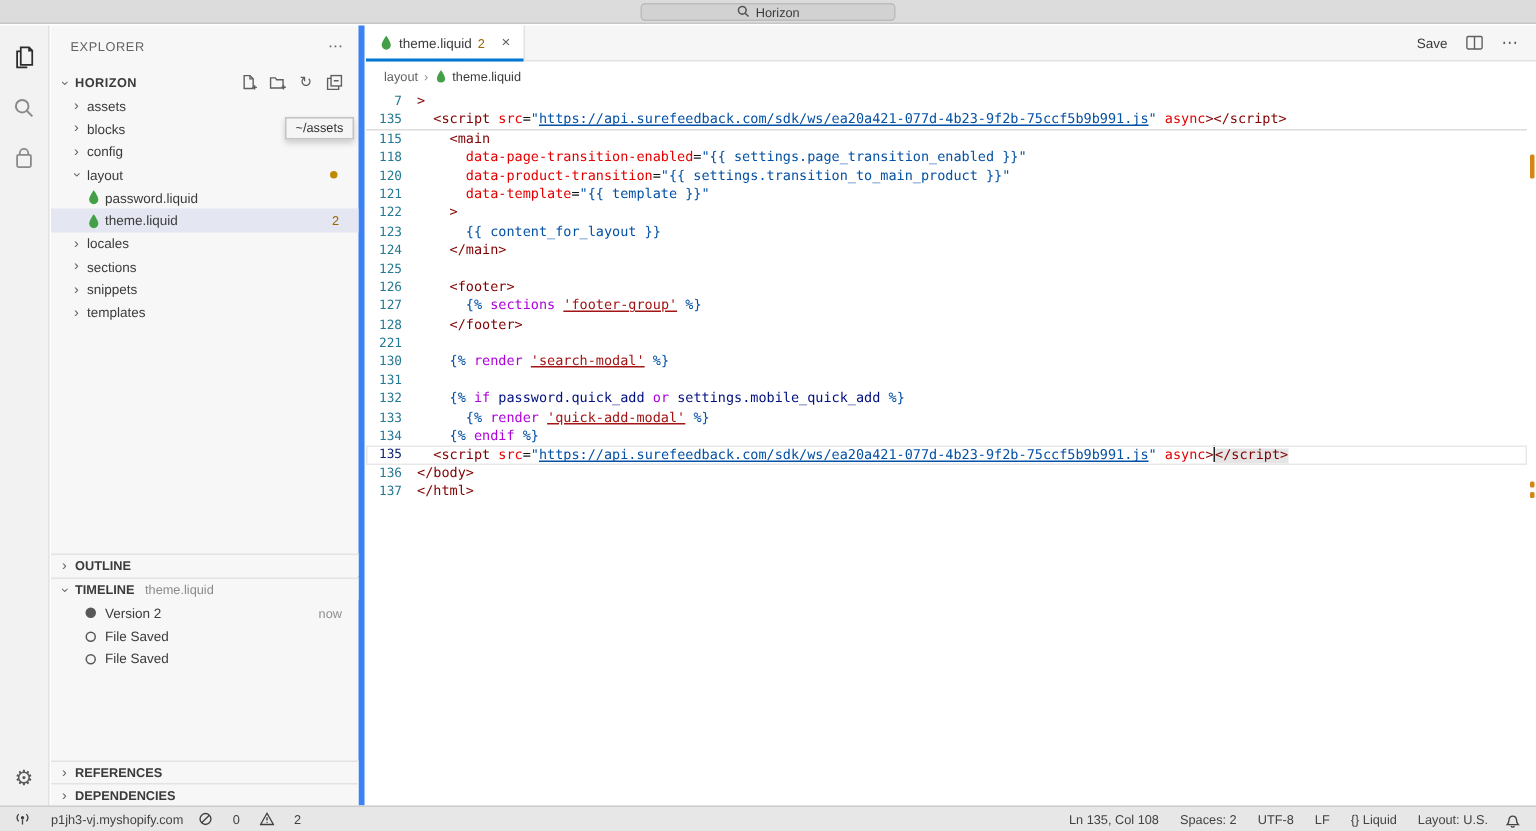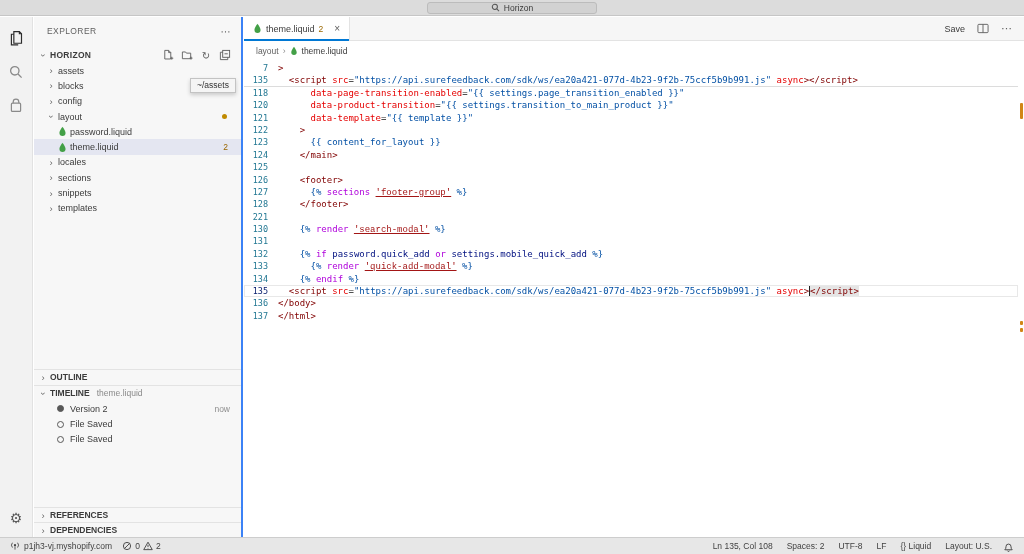--- a/index.html
+++ b/index.html
@@ -14,21 +14,21 @@
     display:flex; align-items:center; justify-content:center; gap:4px; font-size:8.5px; color:#3a3a3a; cursor:default; }
 
   
   .activitybar { position:absolute; left:0; top:17px; bottom:17px; width:33px; background:#f2f2f2;
     border-right:1px solid #e2e2e2; display:flex; flex-direction:column; align-items:center; padding-top:10px; gap:12px; }
   .ab-item { width:33px; height:22px; display:flex; align-items:center; justify-content:center; color:#8a8a8a; }
   .ab-item.active { color:#2c2c2c; }
   .ab-item.gear { margin-top:auto; margin-bottom:8px; font-size:14px; color:#5a5a5a; }
 
   
-  .sidebar { position:absolute; left:34px; top:17px; bottom:17px; width:209px; background:#f7f7f7; border-right:2px solid #3b82f6; }
+  .sidebar { position:absolute; left:34px; top:17px; bottom:17px; width:209px; background:#f7f7f7; border-right:4px solid #3b82f6; }
   .sb-title { position:absolute; top:6px; left:13px; right:10px; height:16px; display:flex; align-items:center;
     font-size:8.5px; letter-spacing:.4px; color:#616161; }
   .sb-title .more { margin-left:auto; color:#616161; font-size:10px; cursor:pointer; }
   .sb-horizon { position:absolute; top:30px; left:0; right:0; height:16px; display:flex; align-items:center;
     padding-left:5px; font-weight:bold; font-size:8.5px; letter-spacing:.3px; gap:3px; }
   .acts { margin-left:auto; display:flex; align-items:center; gap:7px; padding-right:10px; color:#5f5f5f; font-weight:normal; }
   .acts .ic { width:12px; height:12px; display:flex; align-items:center; justify-content:center; font-size:10px; cursor:pointer; }
 
   .chev { display:inline-block; width:8px; color:#646464; font-size:9.5px; font-weight:normal; text-align:center; }
   .chev.exp { transform:rotate(90deg); }
@@ -81,36 +81,36 @@
   .codearea { position:absolute; left:0; right:6px; top:45px; bottom:0; }
   .crow { display:flex; height:12.4px; line-height:12.4px; font-family:"DejaVu Sans Mono", monospace; font-size:9px; }
   .crow.divider { border-bottom:1px solid #dcdcdc; }
   .crow.current { outline:1px solid #e8e8e8; outline-offset:-1px; }
   .ln { flex:0 0 34px; text-align:right; padding-right:10px; color:#237893; font-size:8.5px; }
   .crow.current .ln { color:#0b216f; }
   .ctext { white-space:pre; color:#111; }
   .tk-t { color:#800000; }
   .tk-a { color:#e50000; }
   .tk-s { color:#0451a5; }
-  .tk-su { color:#0451a5; }
+  .tk-su { color:#0451a5; text-decoration:underline; }
   .tk-l { color:#0451a5; }
   .tk-k { color:#af00db; }
   .tk-v { color:#001080; }
-  .tk-qu { color:#a31515; text-decoration:underline;font-family:Liberation Mono, monospace; }
+  .tk-qu { color:#a31515; text-decoration:underline; }
   .tk-p { color:#111; }
   .tk-sel { color:#800000; background:#e5e5e5; }
   .cursor { display:inline-block; width:1px; height:11px; background:#222; vertical-align:-2px; }
 
   .ruler { position:absolute; right:0; top:25px; bottom:0; width:6px; }
   .mark { position:absolute; right:1px; width:3px; background:#d18616; border-radius:1px; }
 
   
   .statusbar { position:absolute; left:0; right:0; bottom:0; height:17px; background:#e7e7e7; border-top:1px solid #cdcdcd;
     display:flex; align-items:center; gap:10px; padding:0 9px; font-size:8.5px; color:#424242; }
-  .sitem { display:inline-flex; align-items:center; gap:3px; cursor:pointer; white-space:nowrap; }
+  .sitem { display:inline-flex; align-items:center; gap:13px; cursor:pointer; white-space:nowrap; }
   .sb-right { margin-left:auto; display:flex; align-items:center; gap:14px; }
   .bell { display:flex; align-items:center; color:#424242; cursor:pointer; }
 
   svg { display:block; }
 </style>
 </head>
 <body>
 
 <div id="app">
 
@@ -297,20 +297,24 @@
     <div class="codearea">
         <div class="crow">
           <span class="ln">7</span>
           <span class="ctext"><span class="tk-t">&gt;</span></span>
         </div>
         <div class="crow divider">
           <span class="ln">135</span>
           <span class="ctext"><span class="tk-p">  </span><span class="tk-t">&lt;script</span><span class="tk-p"> </span><span class="tk-a">src</span><span class="tk-p">=</span><span class="tk-s">"</span><span class="tk-su">https://api.surefeedback.com/sdk/ws/ea20a421-077d-4b23-9f2b-75ccf5b9b991.js</span><span class="tk-s">"</span><span class="tk-p"> </span><span class="tk-a">async</span><span class="tk-t">&gt;&lt;/script&gt;</span></span>
         </div>
         <div class="crow">
+          <span class="ln">115</span>
+          <span class="ctext"><span class="tk-t">    &lt;main</span></span>
+        </div>
+        <div class="crow">
           <span class="ln">118</span>
           <span class="ctext"><span class="tk-p">      </span><span class="tk-a">data-page-transition-enabled</span><span class="tk-p">=</span><span class="tk-s">"{{ settings.page_transition_enabled }}"</span></span>
         </div>
         <div class="crow">
           <span class="ln">120</span>
           <span class="ctext"><span class="tk-p">      </span><span class="tk-a">data-product-transition</span><span class="tk-p">=</span><span class="tk-s">"{{ settings.transition_to_main_product }}"</span></span>
         </div>
         <div class="crow">
           <span class="ln">121</span>
           <span class="ctext"><span class="tk-p">      </span><span class="tk-a">data-template</span><span class="tk-p">=</span><span class="tk-s">"{{ template }}"</span></span>

